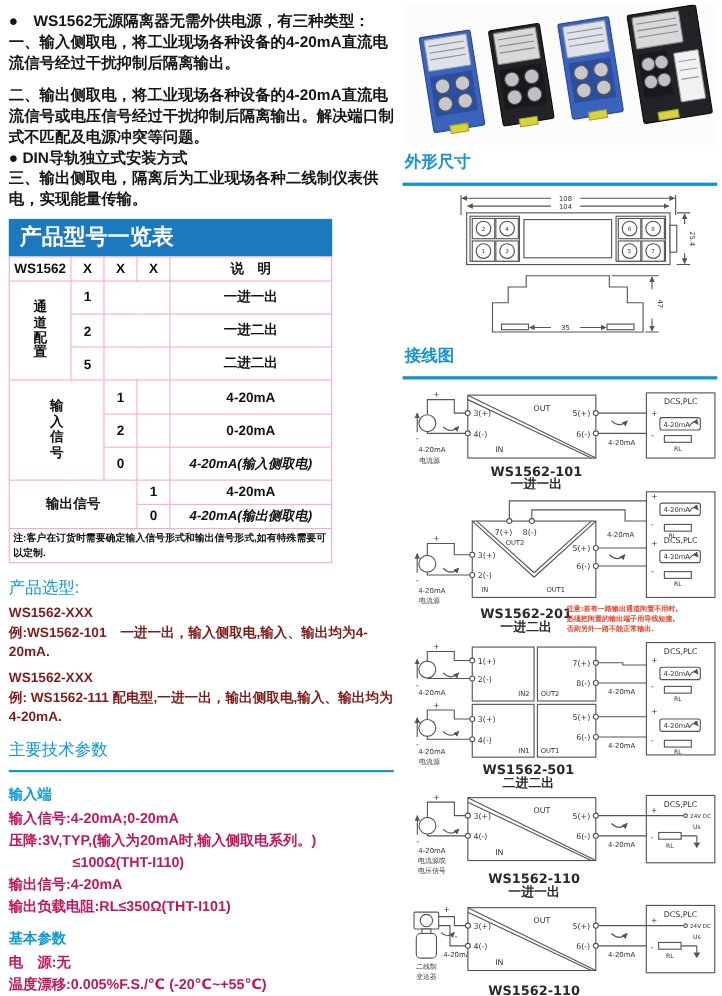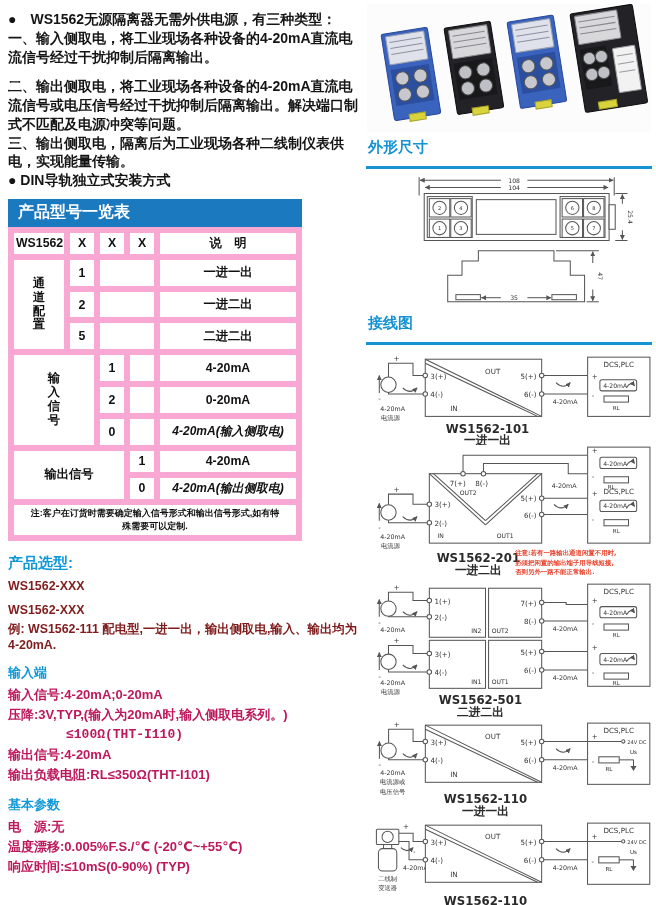--- a/index.html
+++ b/index.html
@@ -8,35 +8,35 @@
   .page{position:absolute;inset:0;}
   .col-left{position:absolute;left:8px;top:10px;width:354px;}
   .col-right{position:absolute;left:366px;top:4px;width:286px;}
 
   
   .intro p{margin:0;font-size:14px;font-weight:bold;color:#151515;line-height:1.34;}
   .intro p.gap-top{margin-top:11px;}
 
   
   .tbl-wrap{margin-top:9px;width:294px;}
-  .tbl-title{background:#1b79c0;color:#fff;font-weight:bold;font-size:16px;padding:3px 10px 4px;box-sizing:border-box;}
+  .tbl-title{background:#1b79c0;color:#fff;font-weight:bold;font-size:20px;padding:3px 10px 4px;box-sizing:border-box;}
   table.mtable{border-collapse:collapse;width:100%;font-size:12.3px;color:#111;font-weight:bold;table-layout:fixed;}
-  .mtable td{border:6px solid #f9a8d4;text-align:center;padding:1px 2px;height:19px;overflow:hidden;}
+  .mtable td{border:1px solid #f9a8d4;text-align:center;padding:1px 2px;height:19px;overflow:hidden;}
   .mtable td.deswide{font-size:12px;font-style:italic;}
-  .mtable td.note{font-size:9px;text-align:center;padding:2px 14px;height:15px;}
+  .mtable td.note{font-size:9px;text-align:left;padding:2px 3px;height:15px;}
   .vtext{display:block;width:1em;margin:16px auto;line-height:1.13;word-break:break-all;}
 
   
-  .h-blue{color:#0f98d8;font-size:15px;font-weight:bold;margin:13px 0 5px;}
+  .h-blue{color:#0f98d8;font-size:15px;font-weight:normal;margin:13px 0 5px;}
   .h-rule{border-bottom:2px solid #1592d2;padding-bottom:9px;margin-bottom:8px;margin-right:4px;}
   .pline{margin:2px 0;font-size:12.4px;font-weight:bold;color:#7f1d1d;line-height:1.32;}
   .mt8{margin-top:8px;}
   .tech h3{color:#0f98d8;font-size:13px;font-weight:bold;margin:11px 0 4px;}
   .tech p{margin:1.5px 0;font-size:13px;font-weight:bold;color:#be185d;line-height:1.42;}
-  .ind58{padding-left:58px;font-family:Liberation Mono, monospace;}
+  .ind58{padding-left:58px;}
   .ind80{padding-left:80px;}
 
   
   .h-right{color:#1592d2;font-size:15px;font-weight:bold;margin:6px 0 0 2px;}
   .hrule{height:3px;background:#1592d2;margin:9px 0 4px;}
   svg{display:block;}
   svg text{font-family:"DejaVu Sans","Liberation Sans",sans-serif;fill:#333;}
   .w{stroke:#555;fill:none;stroke-width:1;}
   .bx{stroke:#555;fill:#fff;stroke-width:1;}
   .tm{fill:#fff;stroke:#555;stroke-width:1;}
@@ -62,22 +62,22 @@
 </svg>
 
 <div class="page">
 
   <div class="col-left">
 
     <div class="intro">
       <p>●　WS1562无源隔离器无需外供电源，有三种类型：</p>
       <p>一、输入侧取电，将工业现场各种设备的4-20mA直流电流信号经过干扰抑制后隔离输出。</p>
       <p class="gap-top">二、输出侧取电，将工业现场各种设备的4-20mA直流电流信号或电压信号经过干扰抑制后隔离输出。解决端口制式不匹配及电源冲突等问题。</p>
+      <p>● DIN导轨独立式安装方式</p>
       <p>三、输出侧取电，隔离后为工业现场各种二线制仪表供电，实现能量传输。</p>
-      <p>● DIN导轨独立式安装方式</p>
     </div>
 
     <div class="tbl-wrap">
       <div class="tbl-title">产品型号一览表</div>
       <table class="mtable">
         <colgroup>
             <col style="width:56px">
             <col style="width:30px">
             <col style="width:30px">
             <col style="width:30px">
@@ -139,24 +139,26 @@
         <tr>
           <td colspan="5" class="note">注:客户在订货时需要确定输入信号形式和输出信号形式,如有特殊需要可以定制.</td>
         </tr>
       </tbody>
         </table>
     </div>
 
     <div class="sel">
       <div class="h-blue">产品选型:</div>
       <p class="pline">WS1562-XXX</p>
+      <p class="pline">例:WS1562-101　一进一出，输入侧取电,输入、输出均为4-20mA.</p>
       <p class="pline mt8">WS1562-XXX</p>
       <p class="pline">例: WS1562-111 配电型,一进一出，输出侧取电,输入、输出均为4-20mA.</p>
     </div>
 
+    <div class="h-blue h-rule">主要技术参数</div>
 
     <div class="tech">
       <h3>输入端</h3>
       <p>输入信号:4-20mA;0-20mA</p>
       <p>压降:3V,TYP,(输入为20mA时,输入侧取电系列。)</p>
       <p class="ind58">≤100Ω(THT-I110)</p>
 
       <p>输出信号:4-20mA</p>
       <p>输出负载电阻:RL≤350Ω(THT-I101)</p>
 

